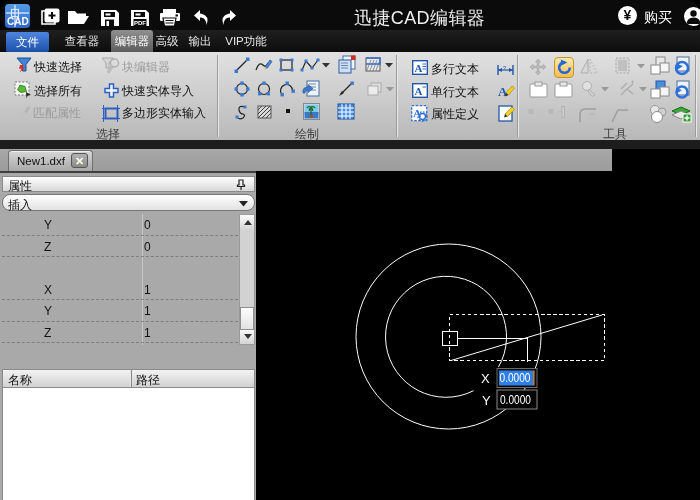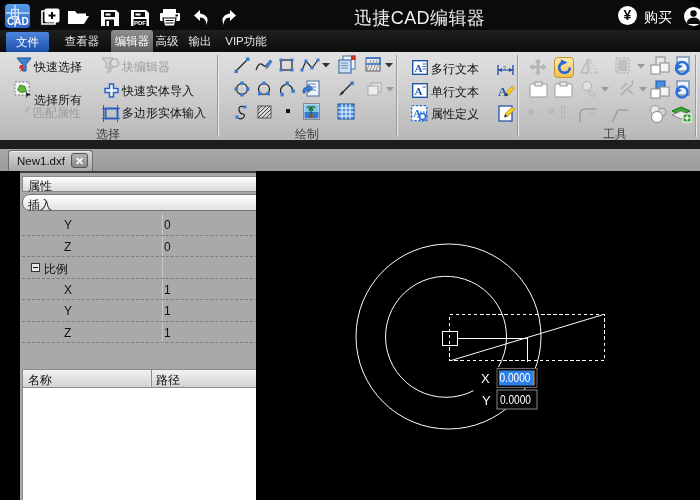--- a/index.html
+++ b/index.html
@@ -31,33 +31,33 @@
 
 #ribbon { position:absolute; left:0; top:52px; width:700px; height:88px;
   background:linear-gradient(#e1e1e1,#b8b8b8); }
 .vsep { position:absolute; top:3px; height:82px; width:1px; background:#9b9b9b; box-shadow:1px 0 0 #e8e8e8; }
 .seclabel { position:absolute; top:74px; font-size:12px; color:#3c3c3c; }
 .rtext { position:absolute; font-size:12px; color:#111; }
 .rtext.grey { color:#9b9b9b; }
 
 
 #darkstrip { position:absolute; left:0; top:140px; width:700px; height:9px; background:#1d1d1d; }
-#tabrow { position:absolute; left:0; top:149px; width:700px; height:22px;
+#tabrow { position:absolute; left:0; top:149px; width:612px; height:22px;
   background:linear-gradient(#a8a8a8,#9c9c9c); }
 #tab1 { position:absolute; left:8px; top:1px; width:85px; height:21px;
   background:linear-gradient(#d6d6d6,#a8a8a8); border:1px solid #6e6e6e; border-bottom:none;
   border-radius:4px 4px 0 0; box-shadow:inset 0 1px 0 #efefef; }
 #tab1 span { position:absolute; left:8px; top:4px; font-size:11.5px; color:#111; }
 #tabclose { position:absolute; left:62px; top:2px; width:17px; height:15px;
   background:linear-gradient(#b2b2b2,#8a8a8a); border:1px solid #555; border-radius:3px;
   color:#fffce8; font-size:11px; font-weight:bold; text-align:center; line-height:14px; }
 
 
 #panel { position:absolute; left:0; top:171px; width:256px; height:329px; background:#a9a9a9;
-  border-top:2px solid #3f3f3f;margin-left:20px; }
+  border-top:2px solid #3f3f3f; }
 .hdrbar { position:absolute; left:2px; width:253px; height:16px;
   background:linear-gradient(#ffffff,#d8d8d8); border:1px solid #8a8a8a; }
 .hdrbar span { position:absolute; left:5px; top:1px; font-size:12px; color:#111; }
 #combo { position:absolute; left:2px; top:21px; width:253px; height:17px;
   background:linear-gradient(#ffffff,#e2e2e2); border:1px solid #767676; border-radius:8px; }
 #combo span { position:absolute; left:5px; top:2px; font-size:12px; color:#111; }
 .grid { position:absolute; left:2px; width:236px; }
 .grow { position:absolute; left:0; width:236px; height:21.5px; border-bottom:1px dashed #7e7e7e; }
 .grow .k { position:absolute; font-size:12px; color:#111; top:4px; }
 .grow .v { position:absolute; left:142px; font-size:12px; color:#111; top:4px; }
@@ -160,21 +160,21 @@
     <svg class="abs" style="left:16px;top:5px;" width="16" height="16">
       <path d="M1 1 L15 1 L10 7.5 L10 14 L6.5 14 L6.5 7.5 Z" fill="#3d85d6" stroke="#1c4f94" stroke-width="1"></path>
       <path d="M4 8 L8 8 L6 10.5 L9 10.5 L3.5 15.5 L5.5 11.8 L3 11.8 Z" fill="#e03020"></path>
     </svg>
     <div class="rtext" style="left:34px;top:7px;">快速选择</div>
     <svg class="abs" style="left:14px;top:29px;" width="18" height="18">
       <rect x="1" y="1" width="14" height="13" fill="#f5f5f5" stroke="#777" stroke-dasharray="2 1.6"></rect>
       <path d="M3.5 9 L6 4 L11 5.5 L12.5 10.5 L7 11.5 Z" fill="#5cb838" stroke="#2c7a18" stroke-width="0.8"></path>
       <path d="M12 11 L17 14 L13.5 14.8 L12.5 17.5 Z" fill="#222"></path>
     </svg>
-    <div class="rtext" style="left:34px;top:40px;font-family:Liberation Serif, serif;">选择所有</div>
+    <div class="rtext" style="left:34px;top:31px;font-family:Liberation Serif, serif;">选择所有</div>
     <svg class="abs" style="left:16px;top:52px;" width="16" height="16">
       <path d="M2 14 L8 8 L10 10 L4 16 Z" fill="#c2c2c2"></path>
       <path d="M8.5 7.5 L12 2 L14.5 4 L10.5 9.5 Z" fill="#b5b5b5"></path>
     </svg>
     <div class="rtext grey" style="left:33px;top:53px;">匹配属性</div>
     <svg class="abs" style="left:101px;top:4px;" width="19" height="18">
       <path d="M1 2 L12 2 L8 7 L8 12 L5 12 L5 7 Z" fill="#d5d5d5" stroke="#a8a8a8"></path>
       <circle cx="13.5" cy="7" r="4" fill="none" stroke="#b0b0b0" stroke-width="1.5"></circle>
       <path d="M10 10 L6 16 L8.5 17 L12 11 Z" fill="#c0c0c0" stroke="#a8a8a8" stroke-width="0.5"></path>
     </svg>
@@ -441,27 +441,20 @@
     </div>
     <div class="grid" style="top:41px;height:131px;">
       <div id="gridvline" style="height:131px;"></div>
       <div class="grow" style="top:0;">
           <span class="k" style="left:42px;">Y</span>
           <span class="v">0</span>
         </div>
       <div class="grow" style="top:21.5px;">
           <span class="k" style="left:42px;">Z</span>
           <span class="v">0</span>
-        </div>
-      <div class="grow" style="top:43px;">
-        <svg style="position:absolute;left:9px;top:6px;" width="9" height="9">
-            <rect x="0.5" y="0.5" width="8" height="8" fill="#e8e8e8" stroke="#333"></rect>
-            <line x1="2" y1="4.5" x2="7" y2="4.5" stroke="#111"></line>
-          </svg>
-        <span class="k" style="left:22px;">比例</span>
         </div>
       <div class="grow" style="top:64.5px;">
           <span class="k" style="left:42px;">X</span>
           <span class="v">1</span>
         </div>
       <div class="grow" style="top:86px;">
           <span class="k" style="left:42px;">Y</span>
           <span class="v">1</span>
         </div>
       <div class="grow" style="top:107.5px;">

